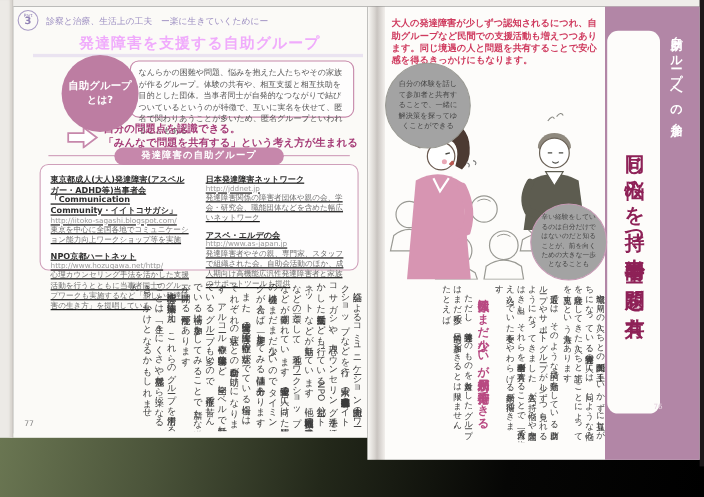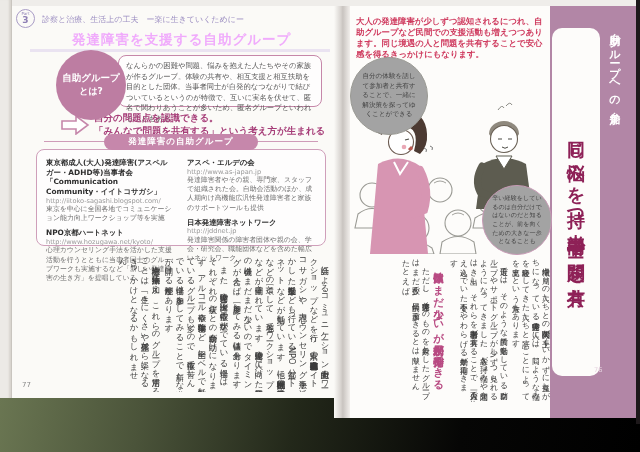--- a/index.html
+++ b/index.html
@@ -45,21 +45,21 @@
   .arrow-note { position:absolute; left:94px; top:111px; font-size:9.5px; font-weight:bold; color:#a63d78;
                 line-height:13px; z-index:3; }
 
   .groups-title-row { position:absolute; left:36px; top:134px; width:290px; height:14px; z-index:4; }
   .groups-title-row::before { content:""; position:absolute; left:8px; right:8px; top:7px; height:1px; background:#cf9cb8; }
   .groups-pill { position:relative; margin:0 auto; width:max-content; background:#c687ab; color:#fff;
                  font-size:8.5px; font-weight:bold; padding:2px 24px; border-radius:9px; letter-spacing:1px; }
   .groups-box { position:absolute; left:36px; top:149px; width:290px; height:97px; border:1.5px solid #cf9fba;
                 border-radius:8px; background:#fefdfd; padding:8px 9px 4px; z-index:3;
                 display:grid; grid-template-columns:1fr 1fr; column-gap:12px; }
-  .entry { margin-bottom:5px; }
+  .entry { margin-bottom:5px;text-decoration:underline; }
   .entry .name { font-size:7.4px; font-weight:bold; color:#2e2e2e; line-height:1.3; }
   .entry .url  { font-size:6.6px; color:#999; line-height:1.3; }
   .entry .desc { font-size:6.9px; color:#6e6e6e; line-height:1.32; }
 
   .vtext { writing-mode:vertical-rl; text-orientation:mixed; overflow:hidden; color:#3c3c3c; }
   .lp-body { position:absolute; left:38px; top:252px; width:292px; height:140px; font-size:8.3px;
              line-height:11px; z-index:3; }
   .vtext p { margin:0; text-indent:1em; }
   .vtext p + p { margin-block-start:2px; }
   .pagenum-left { position:absolute; left:22px; top:381px; font-size:7px; color:#888; z-index:3; }
@@ -129,34 +129,34 @@
   </div>
   <div class="groups-box">
     <div>
       <div class="entry">
         <div class="name">東京都成人(大人)発達障害(アスペルガー・ADHD等)当事者会「Communication Community・イイトコサガシ」</div>
         <div class="url">http://iitoko-sagashi.blogspot.com/</div>
         <div class="desc">東京を中心に全国各地でコミュニケーション能力向上ワークショップ等を実施</div>
       </div>
       <div class="entry">
         <div class="name">NPO京都ハートネット</div>
-        <div class="url">http://www.hozugawa.net/kyoto/</div>
+        <div class="url">http://www.hozugawa.net/http/</div>
         <div class="desc">心理カウンセリング手法を活かした支援活動を行うとともに当事者同士のグループワークも実施するなど「新しい発達障害の生き方」を提唱している</div>
       </div>
     </div>
     <div>
+      <div class="entry">
+        <div class="name">日本発達障害ネットワーク</div>
+        <div class="url">http://jddnet.jp</div>
+        <div class="desc">発達障害関係の障害者団体や親の会、学会・研究会、職能団体などを含めた幅広いネットワーク</div>
+      </div>
       <div class="entry">
         <div class="name">アスペ・エルデの会</div>
         <div class="url">http://www.as-japan.jp</div>
         <div class="desc">発達障害者やその親、専門家、スタッフで組織された会。自助会活動のほか、成人期向け高機能広汎性発達障害者と家族のサポートツールも提供</div>
-      </div>
-      <div class="entry">
-        <div class="name">日本発達障害ネットワーク</div>
-        <div class="url">http://jddnet.jp</div>
-        <div class="desc">発達障害関係の障害者団体や親の会、学会・研究会、職能団体などを含めた幅広いネットワーク</div>
       </div>
     </div>
   </div>
 
   <div class="vtext lp-body">
     <p>会話によるコミュニケーション能力向上のワークショップなどを行う、東京の東京都成人発達障害当事者会「イイトコサガシ」や、心理カウンセリング手法を活かした支援活動なども行っているNPO京都ハートネットなどが活動しています。他に福祉医療機関の助成事業などの一環として、各地でワークショップなどが開催されています。発達障害の人に向けた集団対策の機会はまだまだ少ないのでタイミングが合えば、一度参加してみる価値は十分あります。</p>
     <p>また、発達障害の二次障害で依存症の症状がでている場合には、それぞれの症状ごとの自助会が助けになります。アルコール依存や薬物障害など、全国レベルで活動しているグループも多いので、依存症で苦しんでいる場合は参加をしてみることで新たな道が開ける可能性があります。</p>
     <p>心理療法や薬物療法に加え、これらのグループを活用することは、「生きにくさ」や孤立感から楽になるきっかけとなるかもしれません。</p>
   </div>
   <div class="pagenum-left">77</div>

